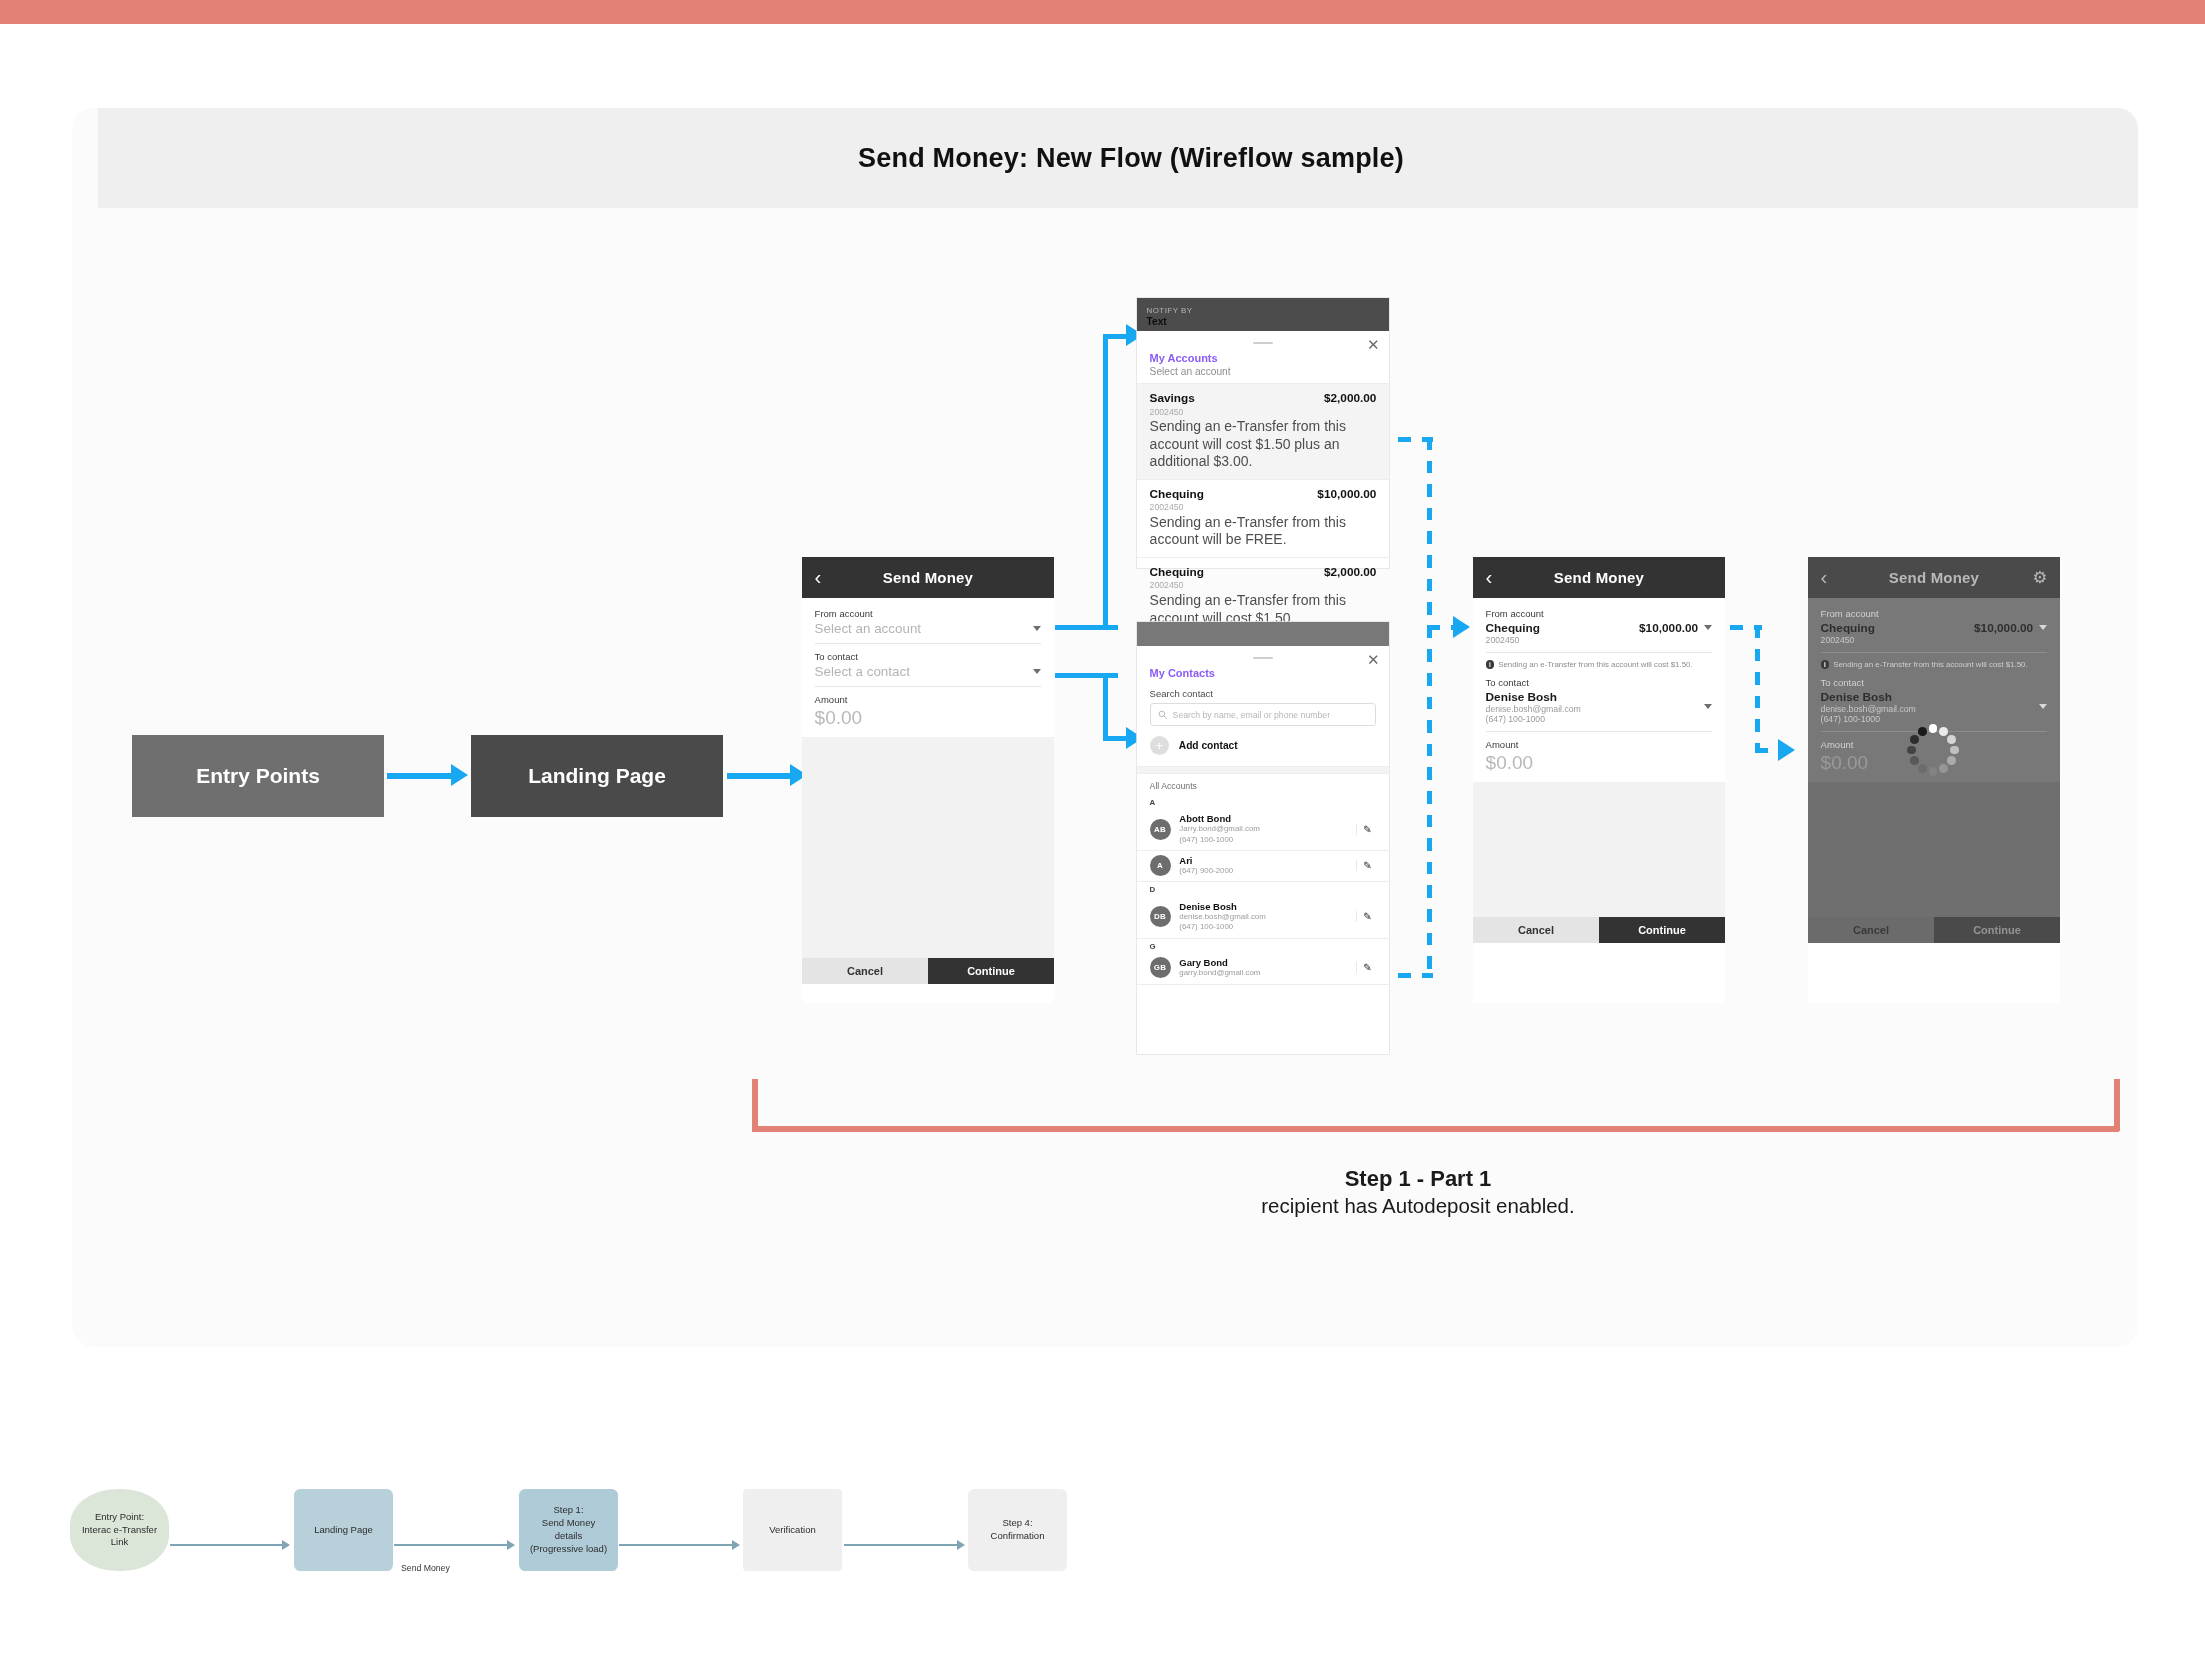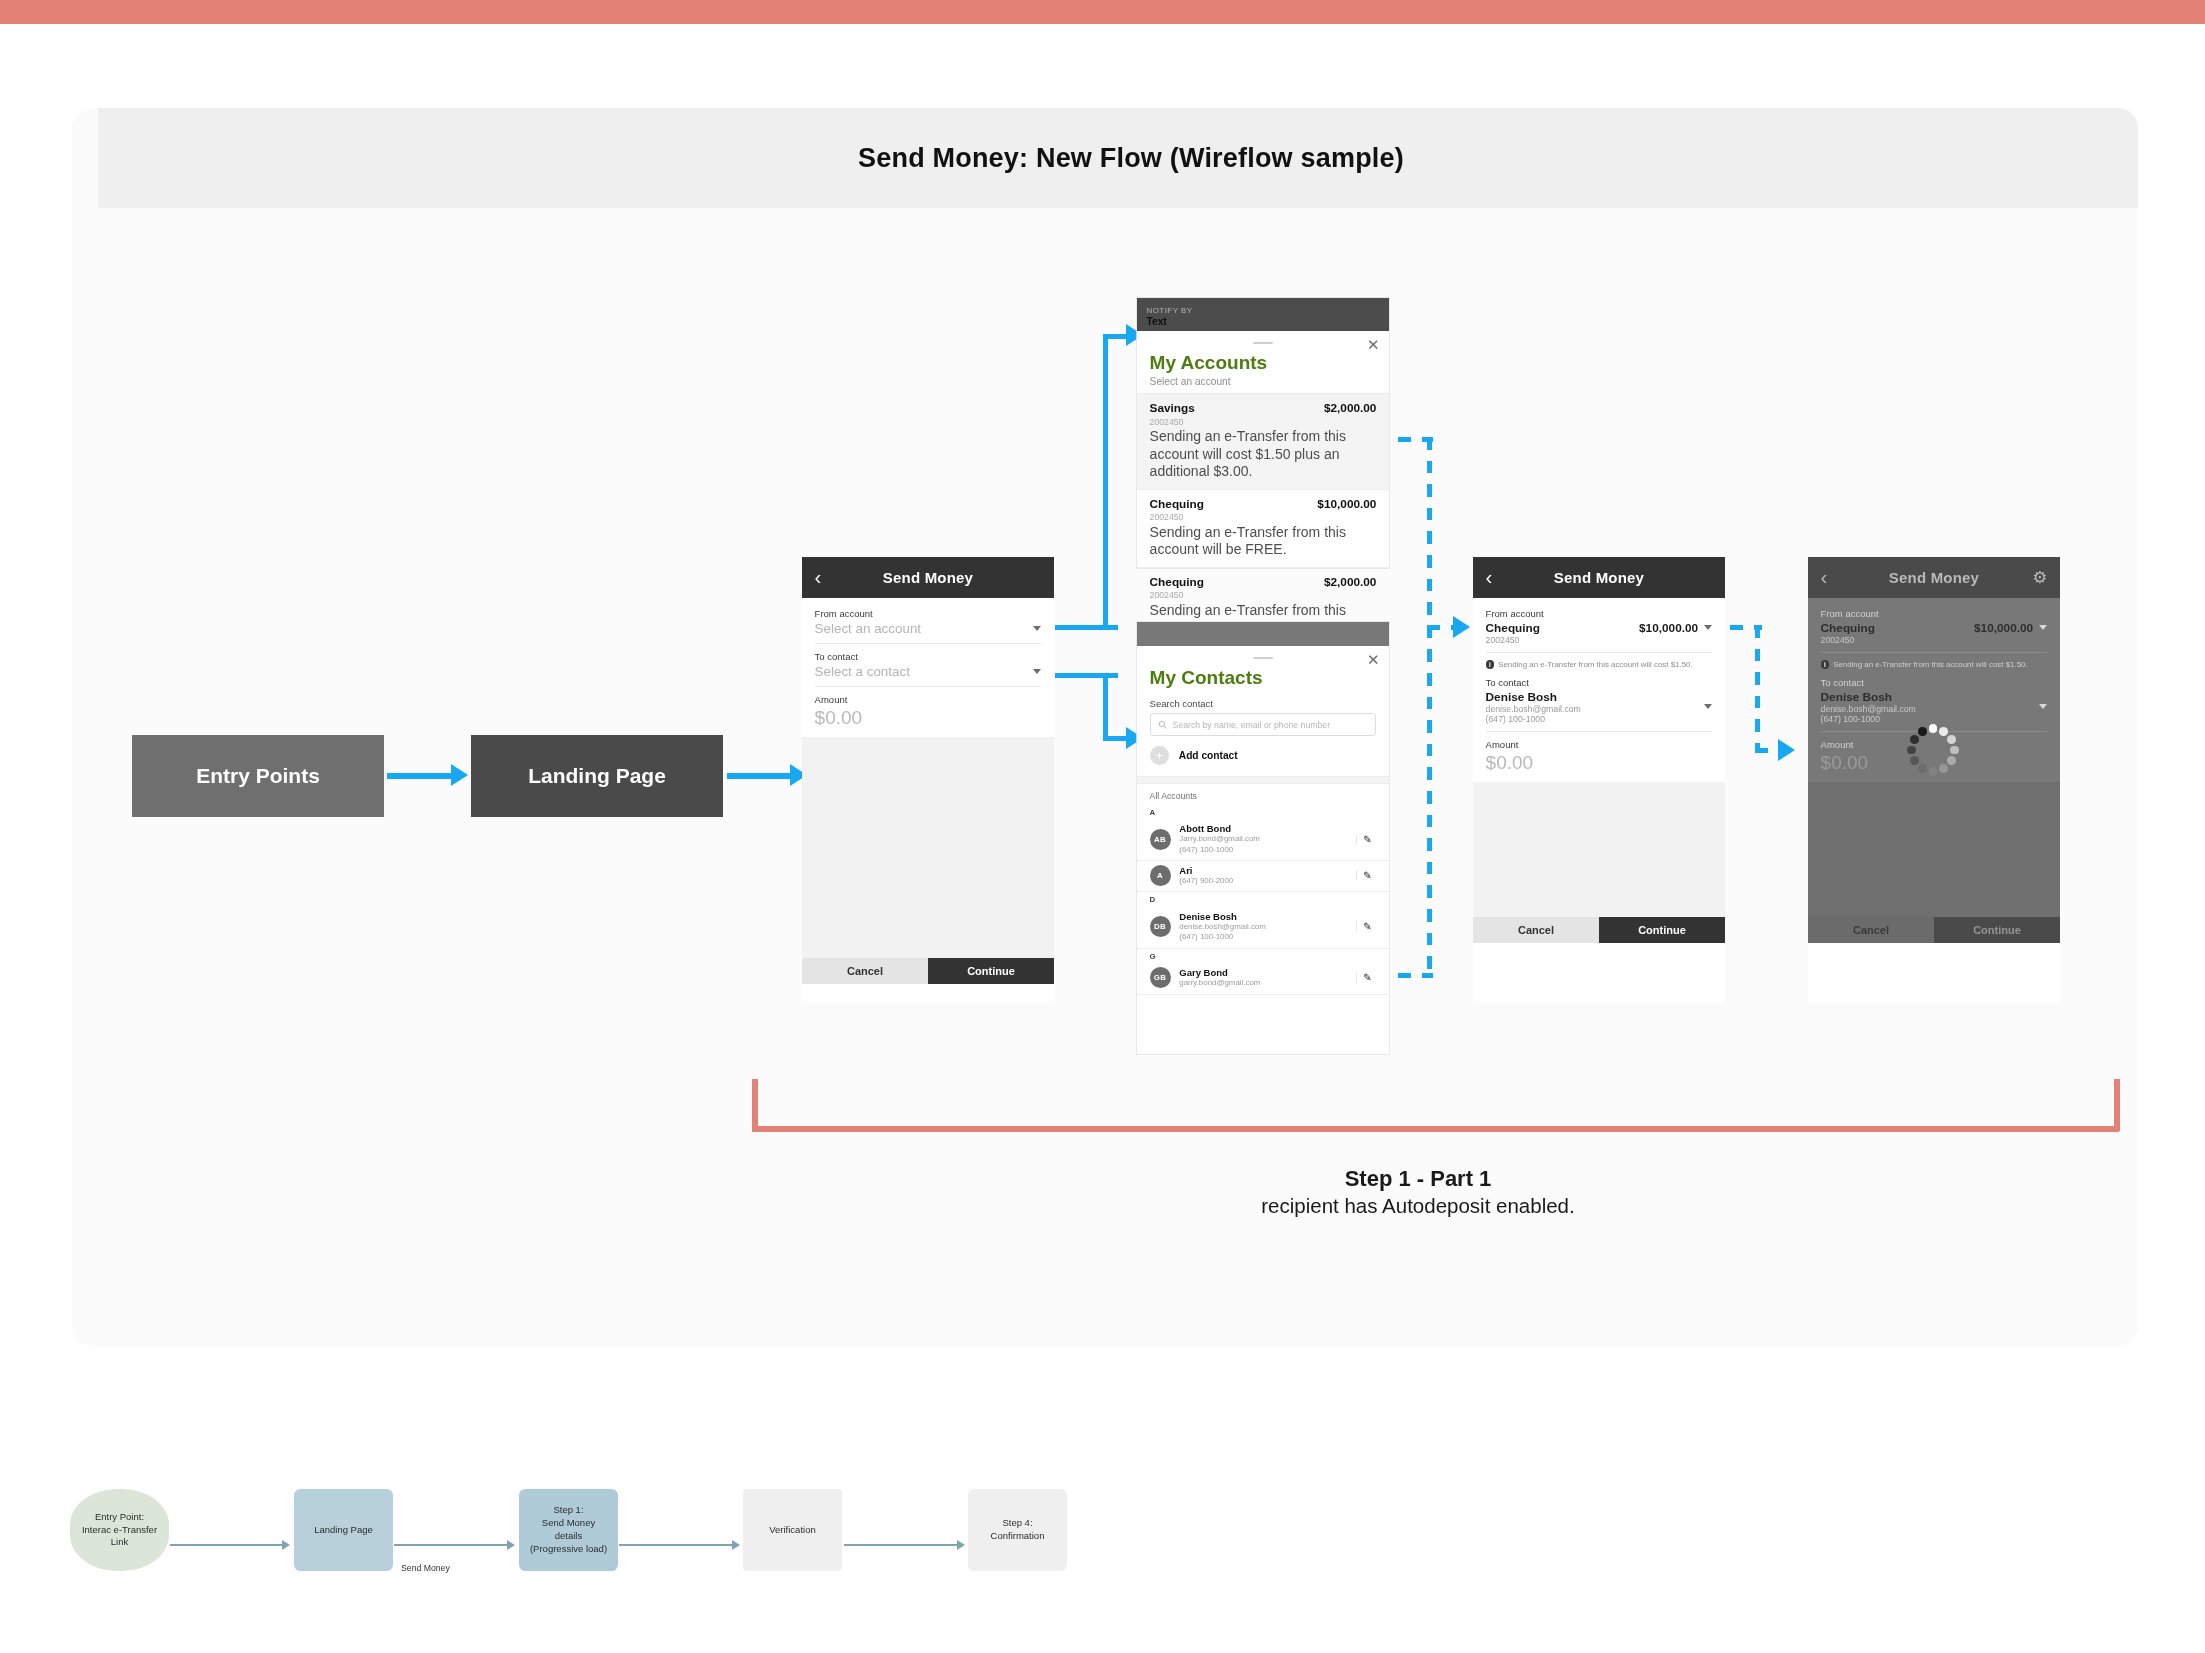--- a/index.html
+++ b/index.html
@@ -110,21 +110,21 @@
   .sheet { position: absolute; background: #fff; box-shadow: 0 0 0 0.8px #e3e3e3; }
   .sheet-dark { background: #4c4c4c; width: 100%; }
   .sheet-dark.light { background: #787878; }
   .sheet-dark .nby { font-size: 7.9px; color: #b6b6b6; padding: 7.9px 9.5px 1.6px 9.5px; letter-spacing: 0.5px; }
   .sheet-dark .nbyv { font-size: 10.2px; color: #0d0d0d; font-weight: bold; padding: 0 9.5px; }
   .sheet-top { position: relative; background: #fff; border-radius: 7px 7px 0 0; padding: 11px 12.6px 0 12.6px; }
   .grabber { width: 20.5px; height: 2.4px; background: #cfcfcf; border-radius: 1.6px; margin: 0 auto; }
   .close-x {
     position: absolute; right: 9.5px; top: 6.3px; font-size: 15px; color: #6a6a6a; line-height: 1; font-weight: 300;
   }
-  .sheet-h1 { font-size: 19px; font-weight: bold; color: #4d7c0f; margin-top: 7.9px; }
+  .sheet-h1 { font-size: 11px; font-weight: bold; color: #8b5cf6; margin-top: 7.9px; }
   .sheet-sub { font-size: 10.2px; color: #8e8e8e; margin-top: 1.6px; }
 
   .acct-row { padding: 7px 12.6px 7.9px 12.6px; border-top: 0.8px solid #ededed; }
   .acct-row.sel { background: #f4f4f4; }
   .acct-top { display: flex; justify-content: space-between; align-items: baseline; }
   .acct-name { font-size: 11.8px; font-weight: bold; color: #111; }
   .acct-bal { font-size: 11.8px; font-weight: bold; color: #111; }
   .acct-num { font-size: 8.7px; color: #a9a9a9; margin-top: 1.6px; }
   .acct-note { font-size: 14px; color: #4e4e4e; margin-top: 1.6px; line-height: 1.25; }
 

